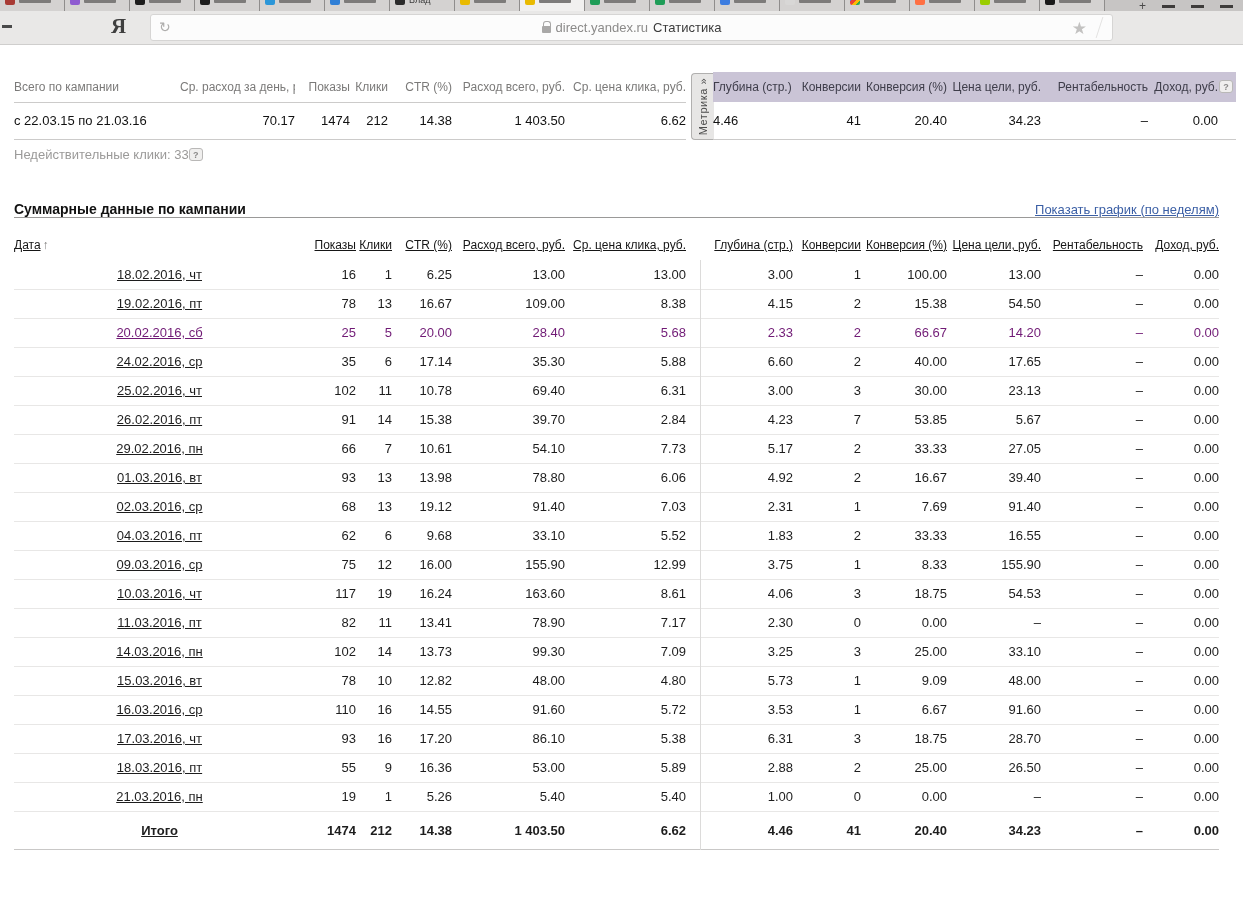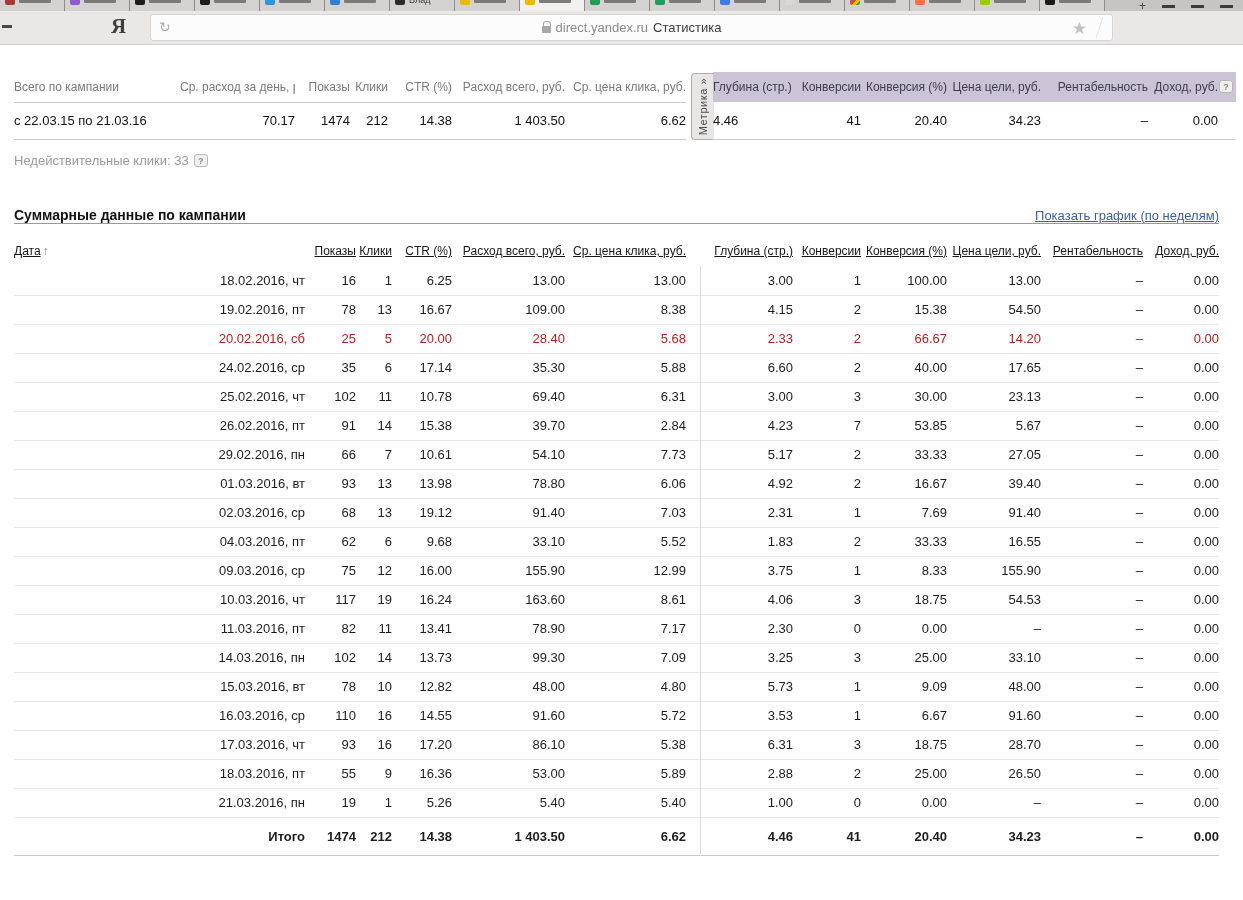--- a/index.html
+++ b/index.html
@@ -60,40 +60,40 @@
   .sum-right { position:absolute; left:713px; top:0; width:523px; }
   .sum-right table { width:505px; border-collapse:collapse; table-layout:fixed; }
   .sum-right .sum-hdr td { border-bottom:none; color:#3e3d4a; }
   .sum-hdr-band { background:#cac4d6; height:30px; position:relative; }
   .sum-right .sum-val td { border-bottom:none; }
   .sum-right { border-bottom:1px solid #cccbca; height:68px; }
   .help-badge { display:inline-block; width:14px; height:13px; background:#f0efee; border:1px solid #b9b8b7;
     border-radius:3px; font-size:9px; color:#8a8988; text-align:center; line-height:12px; font-weight:bold; }
   .band-help { position:absolute; right:3px; top:8px; }
 
-  .invalid-row { margin:13px 0 0 14px; font-size:13px; color:#9b9a99; display:flex; align-items:center; gap:5px; }
+  .invalid-row { margin:7px 0 0 14px; font-size:13px; color:#9b9a99; display:flex; align-items:center; }
 
   
   .sect-head { margin:39px 14px 0 14px; width:1205px; display:flex; justify-content:space-between;
     align-items:flex-end; border-bottom:1px solid #9a9998; }
   .sect-title { font-size:14px; font-weight:bold; color:#111; }
   .chart-link { font-size:13px; color:#3b5fa5; text-decoration:underline; cursor:pointer; }
 
   
   .maintbl-wrap { position:relative; margin:12px 0 0 14px; width:1205px; }
   table.main { width:1205px; border-collapse:collapse; table-layout:fixed; }
   table.main th { height:30px; font-size:12px; font-weight:normal; color:#161616; text-align:right;
     vertical-align:middle; white-space:nowrap; }
   table.main th.c-date { text-align:left; }
   .hlink { text-decoration:underline; cursor:pointer; }
   .sort-arrow { color:#7d7c7b; text-decoration:none; margin-left:2px; }
   table.main td { height:29px; font-size:13px; color:#1d1d1d; text-align:right; vertical-align:middle;
     border-bottom:1px solid #e8e7e6; white-space:nowrap; }
-  table.main td.c-date { text-align:right; }
-  tr.muted td { color:#b91c1c; }
+  table.main td.c-date { text-align:center;text-decoration:underline; }
+  tr.muted td { color:#701a75; }
   table.main tfoot td { height:38px; font-weight:bold; border-top:1px solid #c9c8c7;
     border-bottom:1px solid #c9c8c7; }
   .vdivider { position:absolute; left:686px; top:30px; bottom:0; width:1px; background:#dcdbda; }
 </style>
 </head>
 <body>
 
 <div class="tabstrip">
   <div style="display:flex;">
 

